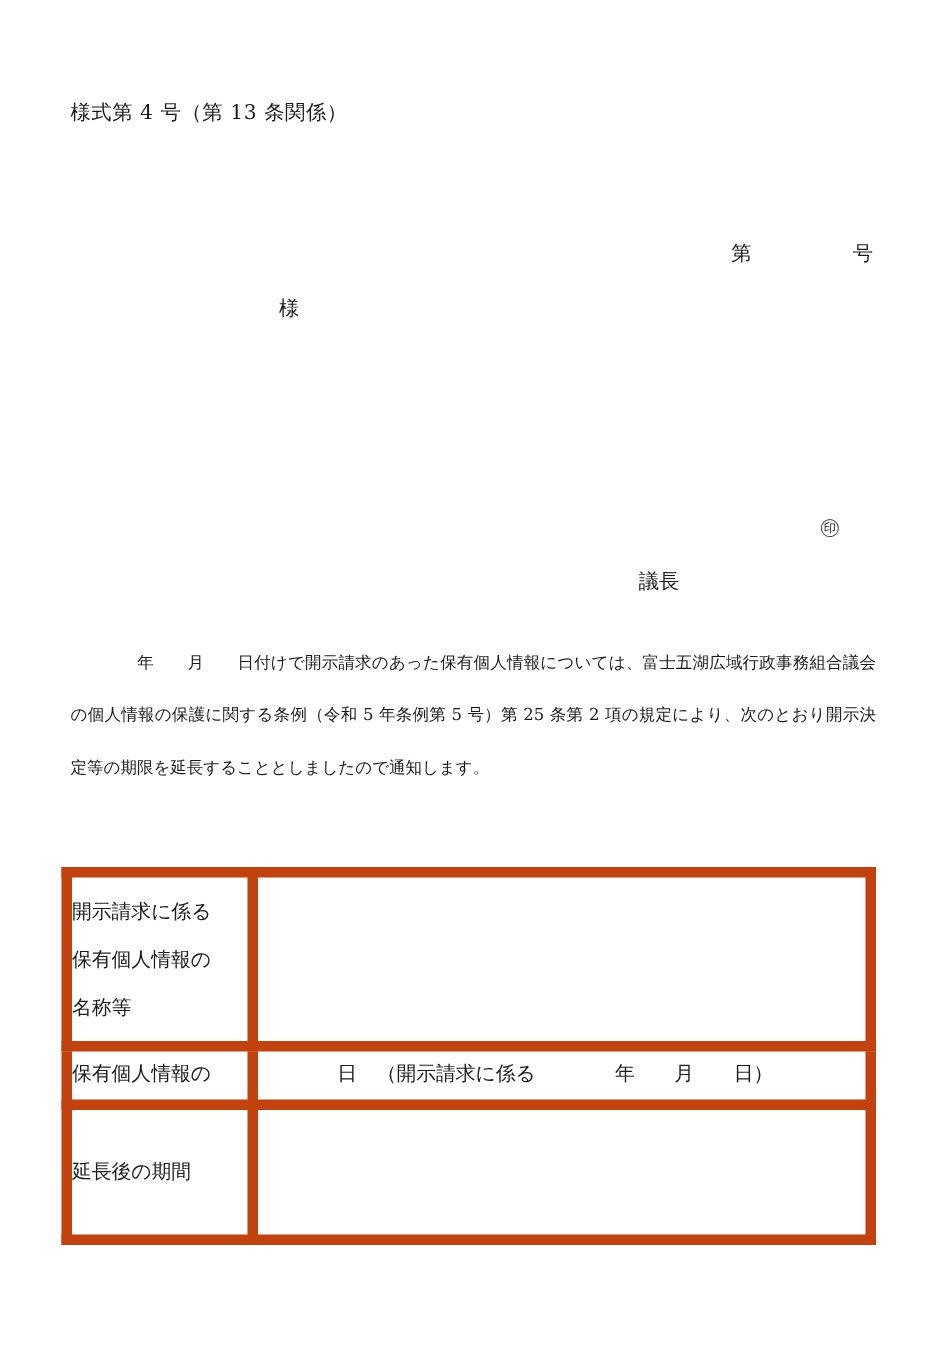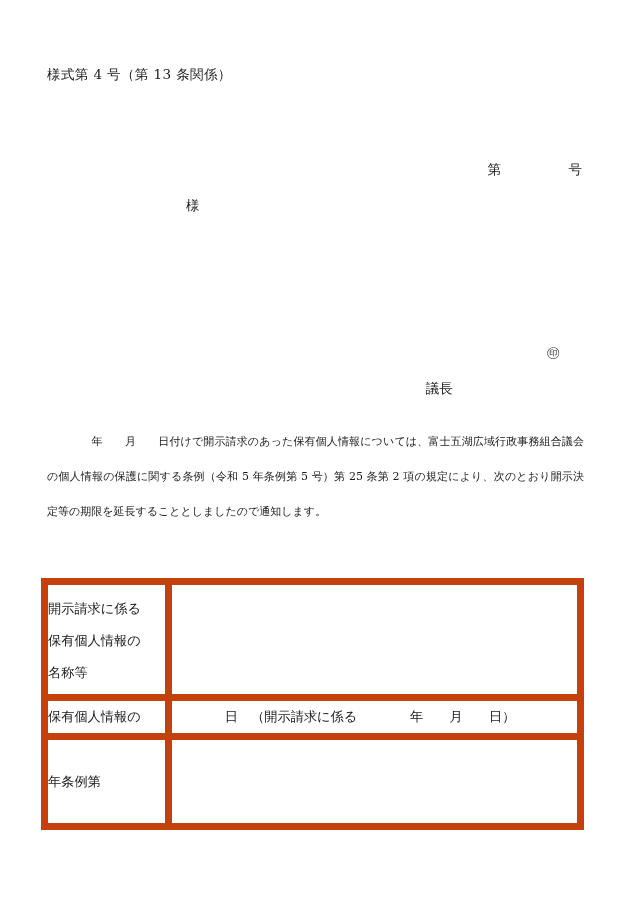--- a/index.html
+++ b/index.html
@@ -172,19 +172,19 @@
         <td class="cell-label">開示請求に係る
 保有個人情報の
 名称等</td>
         <td class="cell-value"></td>
       </tr>
       <tr class="row-period">
         <td class="cell-label">保有個人情報の</td>
         <td class="cell-value">　　　　日　（開示請求に係る　　　　年　　月　　日）</td>
       </tr>
       <tr class="row-reason">
-        <td class="cell-label">年条例第</td>
+        <td class="cell-label">延長後の期間</td>
         <td class="cell-value"></td>
       </tr>
     </tbody>
   </table>
 
 </div>
 
 </body></html>

